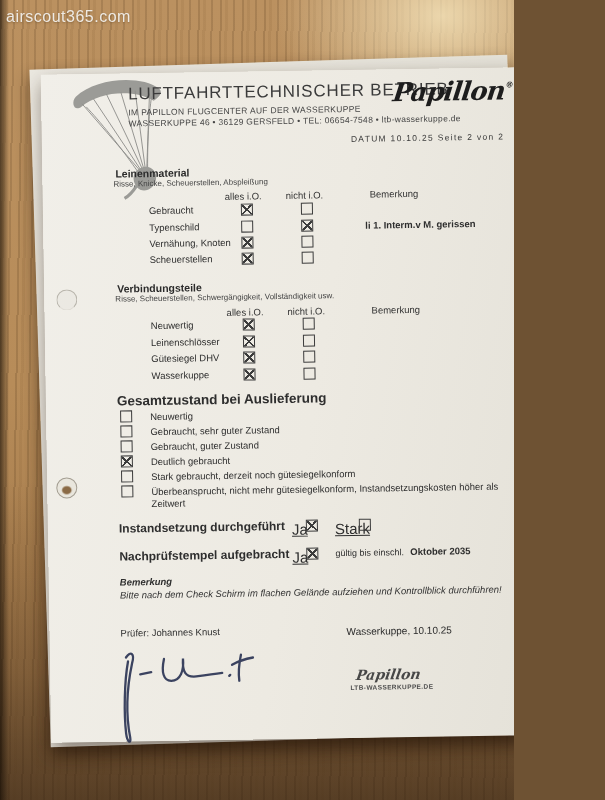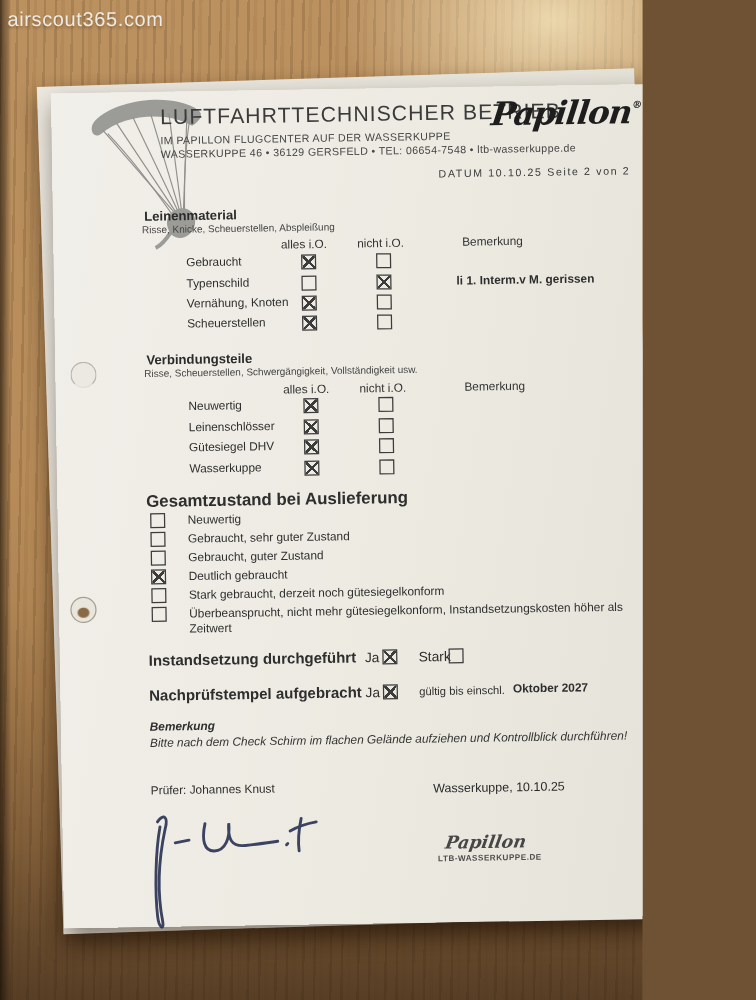--- a/index.html
+++ b/index.html
@@ -56,21 +56,21 @@
     background-image:
       linear-gradient(45deg, transparent 43%, #3c3c3c 43% 57%, transparent 57%),
       linear-gradient(135deg, transparent 43%, #3c3c3c 43% 57%, transparent 57%);}
   .c1{left:198px;top:0;}
   .c2{left:258px;top:0;}
   .gz-title{left:71px;top:320px;font-weight:bold;font-size:13.5px;white-space:nowrap;}
   .gz-item{left:0;width:474px;}
   .gz-item .cb{left:74px;top:0;}
   .gz-label{left:104px;top:1px;font-size:9.5px;width:372px;line-height:11.5px;}
   .h2{left:71px;top:0;font-weight:bold;font-size:12px;white-space:nowrap;}
-  .ja-label,.nein-label{font-size:11px;top:2px;}
+  .ja-label,.nein-label{font-size:15px;top:2px;text-decoration:underline;}
   .ja-label{left:244px;} .nein-label{left:287px;}
   .ir{left:0;width:474px;height:16px;}
   .valid-label{left:287px;top:2px;font-size:9px;white-space:nowrap;}
   .valid-until{left:362px;top:1px;font-size:9.5px;font-weight:bold;white-space:nowrap;}
   .bem-title{left:71px;top:503px;font-size:9.5px;font-weight:bold;font-style:italic;white-space:nowrap;}
   .bem-text{left:71px;top:516px;font-size:9.5px;font-style:italic;width:450px;color:#333;}
   .examiner{left:71px;top:554px;font-size:9.5px;white-space:nowrap;}
   .place-date{left:297px;top:556px;font-size:10px;color:#2a2a2a;white-space:nowrap;}
   .signature{left:58px;top:570px;width:170px;height:115px;}
   .stamp-brand{left:306px;top:597px;font-family:"DejaVu Serif",serif;font-weight:bold;font-style:italic;
@@ -206,21 +206,21 @@
       <span class="cb" style="left:258px;top:1px" data-checked="true"></span>
       <span class="nein-label">Stark</span>
       <span class="cb" style="left:311px;top:1px" data-checked="false"></span>
     </div>
 
     <div class="ir" style="top:476px">
       <span class="h2">Nachprüfstempel aufgebracht</span>
       <span class="ja-label">Ja</span>
       <span class="cb" style="left:258px;top:1px" data-checked="true"></span>
       <span class="valid-label">gültig bis einschl.</span>
-      <span class="valid-until">Oktober 2027</span>
+      <span class="valid-until">Oktober 2035</span>
     </div>
 
     <div class="bem-title">Bemerkung</div>
     <div class="bem-text">Bitte nach dem Check Schirm im flachen Gelände aufziehen und Kontrollblick durchführen!</div>
 
     <div class="examiner">Prüfer: Johannes Knust</div>
     <div class="place-date">Wasserkuppe, 10.10.25</div>
 
     <svg class="signature" viewBox="0 0 170 115">
       <g stroke="#232c4e" stroke-width="2.3" fill="none" stroke-linecap="round" opacity="0.88">

